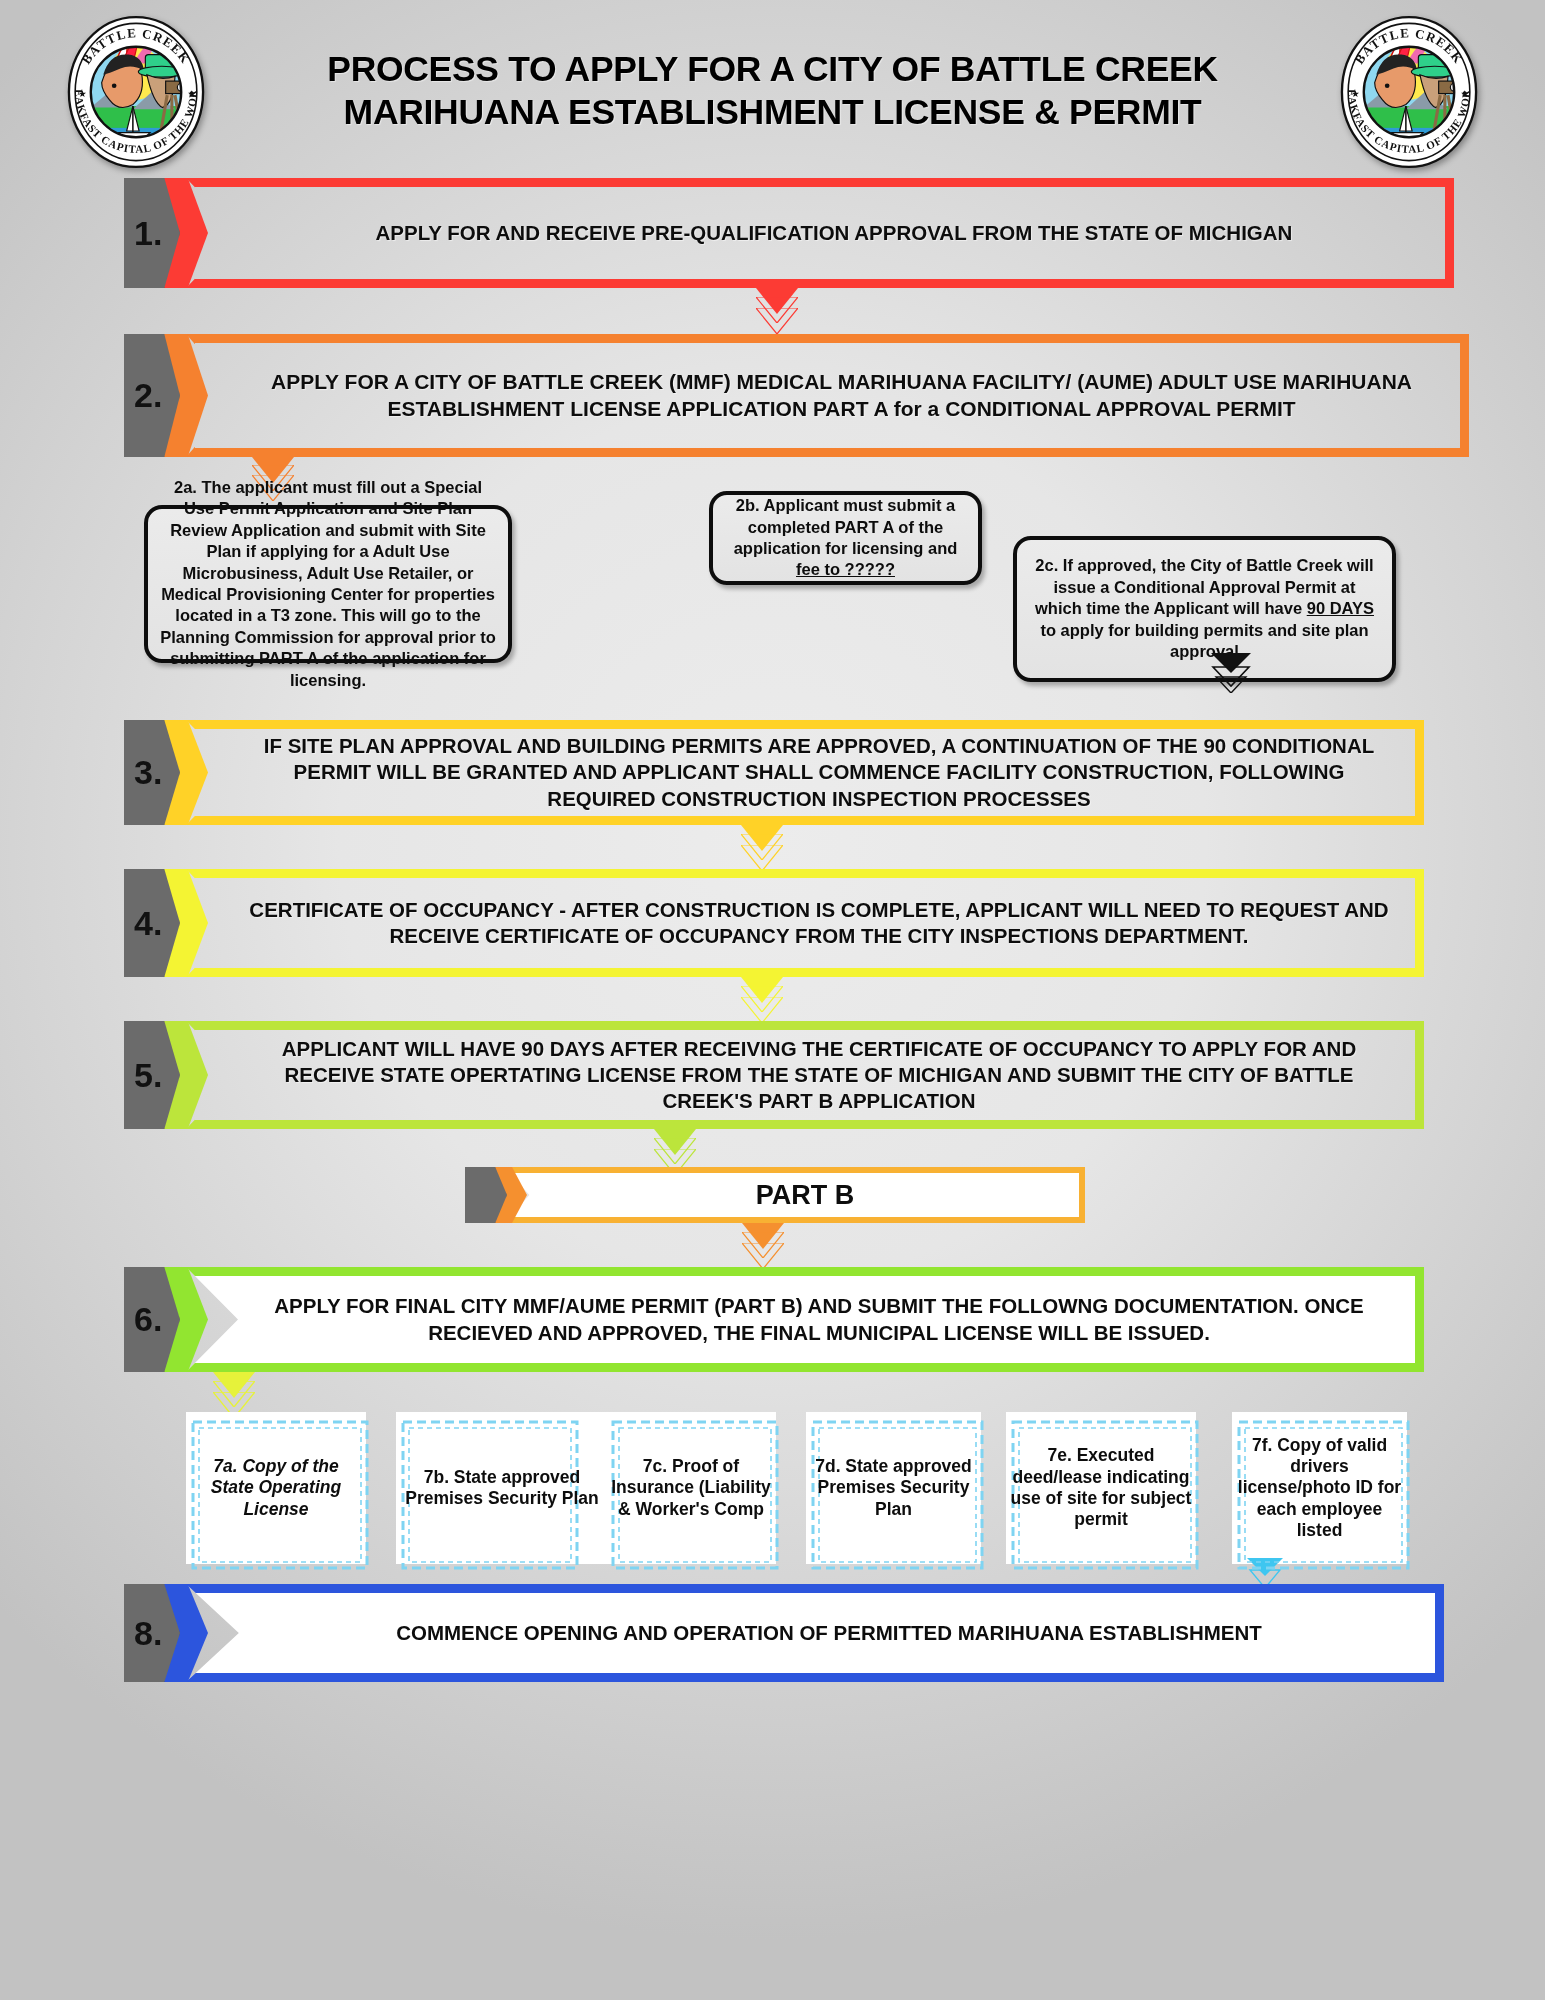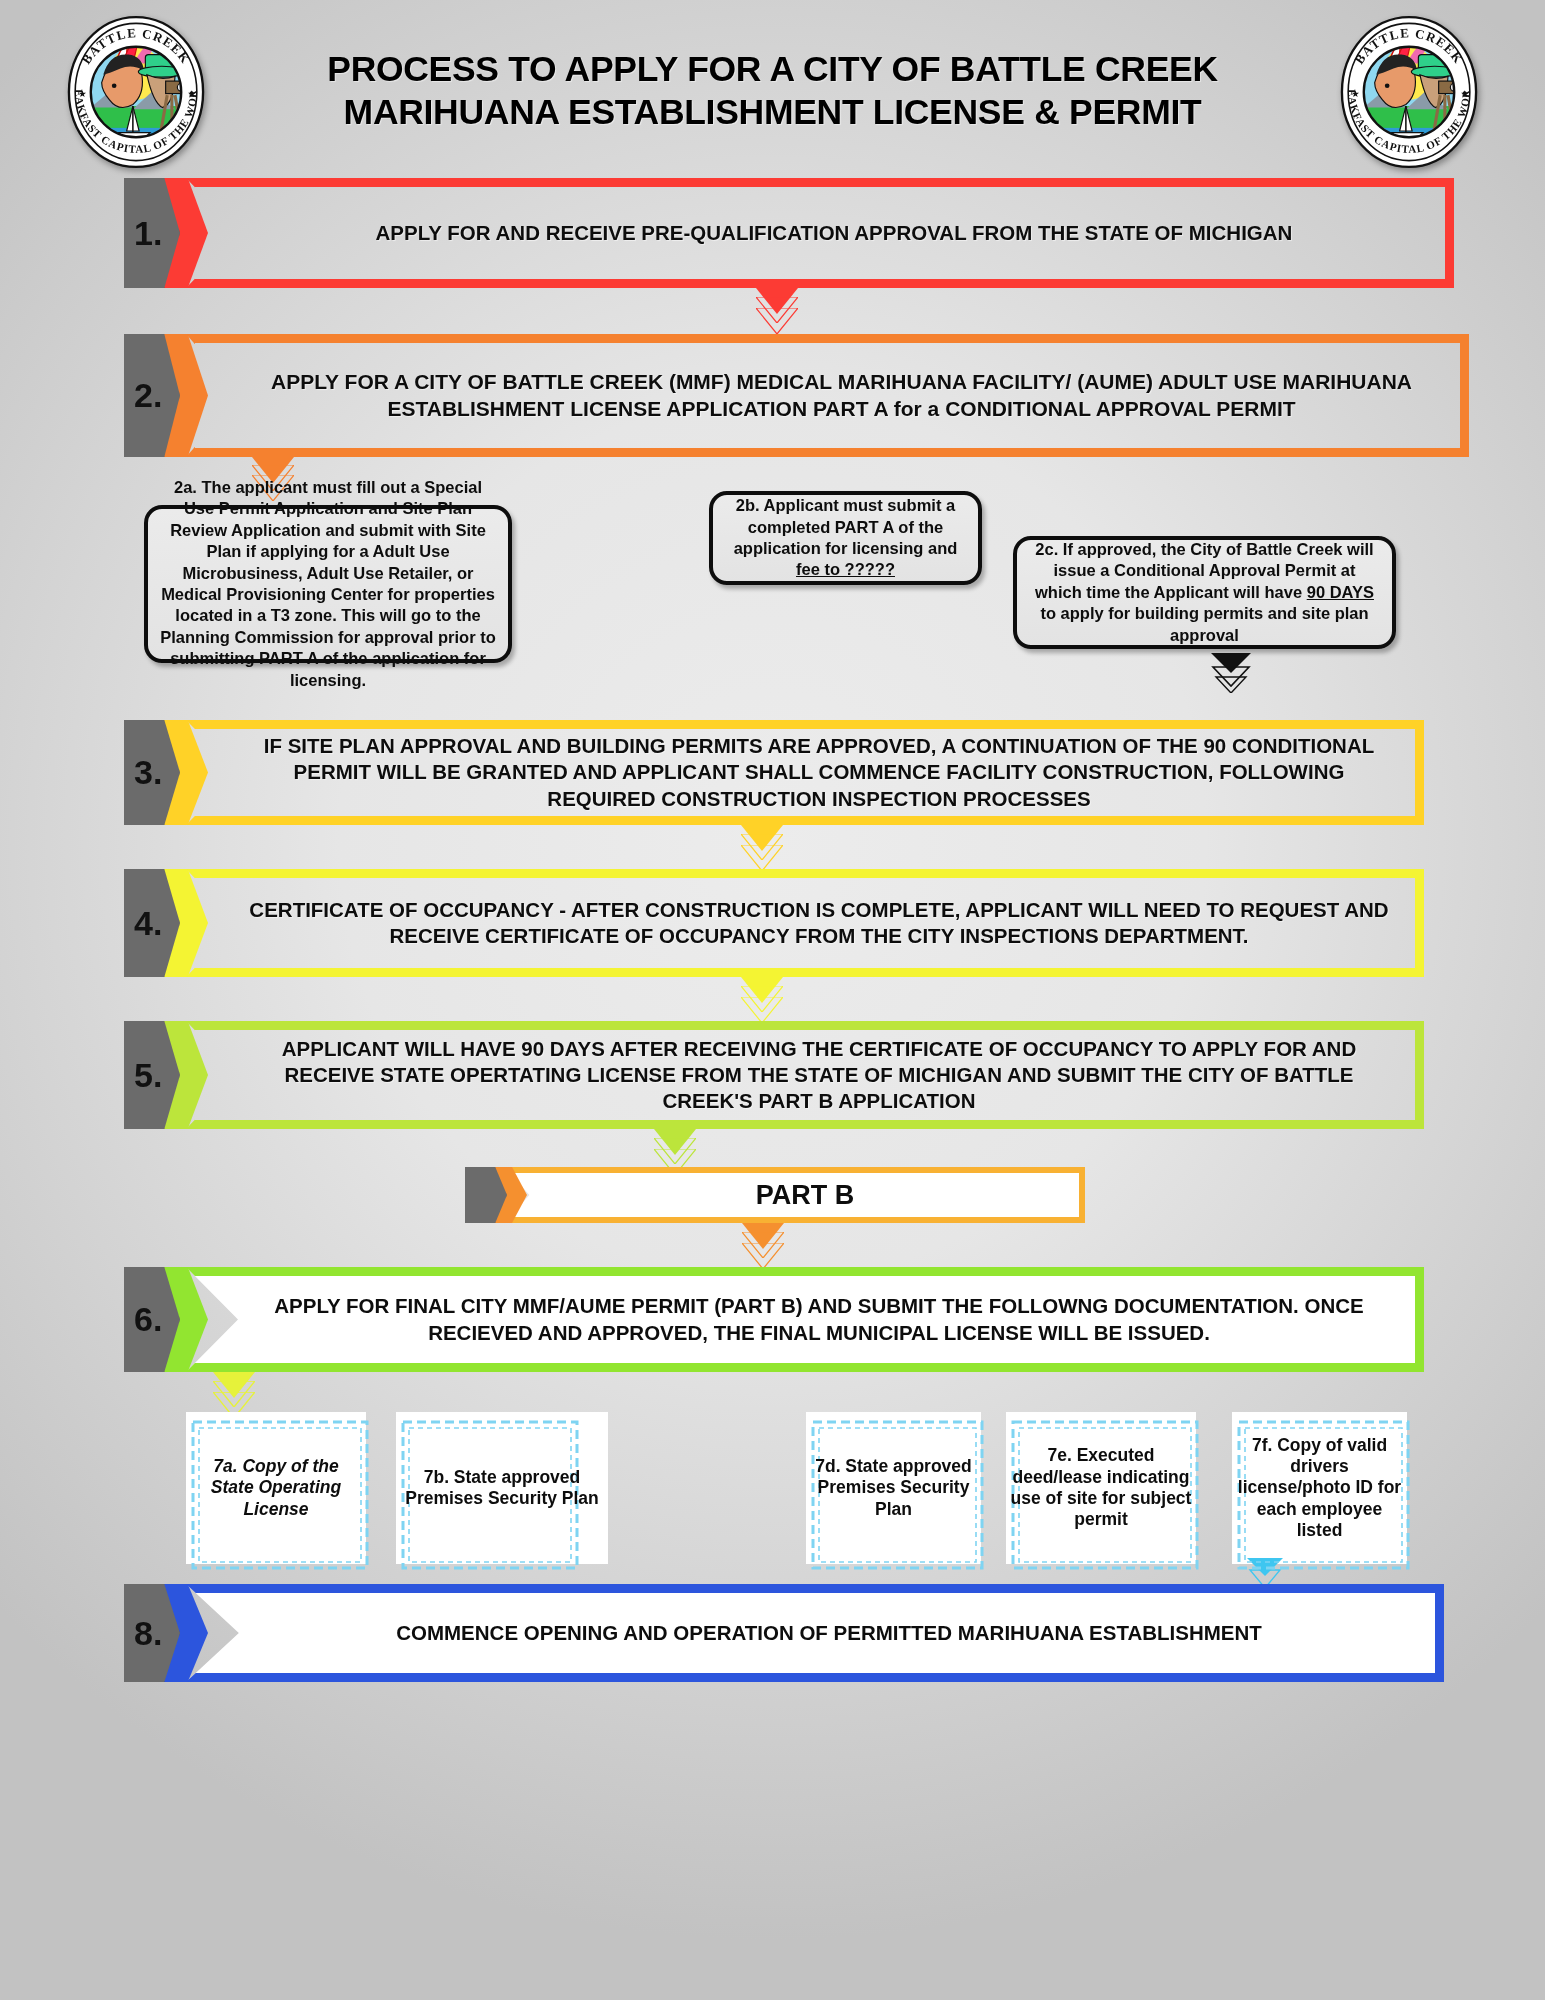--- a/index.html
+++ b/index.html
@@ -336,21 +336,21 @@
     <div class="roundbox" style="left:144px; top:14px; width:368px; height:158px;">
       <p>2a. The applicant must fill out a Special Use Permit Application and Site Plan Review Application and submit with Site Plan if applying for a Adult Use Microbusiness, Adult Use Retailer, or Medical Provisioning Center for properties located in a T3 zone. This will go to the Planning Commission for approval prior to submitting PART A of the application for licensing.</p>
     </div>
 
     <div class="roundbox" style="left:709px; top:0px; width:273px; height:94px;">
       <p>
         <span>2b. Applicant must submit a completed PART A of the application  for licensing and </span><span class="u">fee to ?????</span>
       </p>
     </div>
 
-    <div class="roundbox" style="left:1013px; top:45px; width:383px; height:113px;">
+    <div class="roundbox" style="left:1013px; top:45px; width:383px; height:146px;">
       <p>
         <span>2c. If approved, the City of Battle Creek will issue a Conditional Approval Permit at which time the Applicant will have </span><span class="u">90 DAYS</span><span> to apply for building permits and site plan approval</span>
       </p>
     </div>
 
     <div class="blk-arrow" style="left:1209px; top:162px;">
       <svg viewBox="0 0 44 40" width="44" height="40">
         <polygon points="2,0 42,0 22,20" fill="#111"></polygon>
         <polygon points="4,14 40,14 22,33" fill="none" stroke="#111" stroke-width="1.6"></polygon>
         <polygon points="7,24 37,24 22,40" fill="none" stroke="#111" stroke-width="1.4"></polygon>
@@ -517,20 +517,31 @@
         <div class="zedge" style="inset:0;">
           <svg width="180" height="152" viewBox="0 0 180 152">
             <rect x="3" y="3" width="174" height="146" fill="none" stroke="#7FD4F2" stroke-width="3" stroke-dasharray="9 5"></rect>
             <rect x="9" y="9" width="162" height="134" fill="none" stroke="#7FD4F2" stroke-width="1.6" stroke-dasharray="5 4"></rect>
           </svg>
         </div>
         <p>7b. State approved Premises Security Plan</p>
       </div>
     </div>
 
+    <div class="zbox" style="left:606px; width:170px;">
+      <div class="zin">
+        <div class="zedge" style="inset:0;">
+          <svg width="170" height="152" viewBox="0 0 170 152">
+            <rect x="3" y="3" width="164" height="146" fill="none" stroke="#7FD4F2" stroke-width="3" stroke-dasharray="9 5"></rect>
+            <rect x="9" y="9" width="152" height="134" fill="none" stroke="#7FD4F2" stroke-width="1.6" stroke-dasharray="5 4"></rect>
+          </svg>
+        </div>
+        <p>7c. Proof of Insurance (Liability &amp; Worker's Comp</p>
+      </div>
+    </div>
 
     <div class="zbox" style="left:806px; width:175px;">
       <div class="zin">
         <div class="zedge" style="inset:0;">
           <svg width="175" height="152" viewBox="0 0 175 152">
             <rect x="3" y="3" width="169" height="146" fill="none" stroke="#7FD4F2" stroke-width="3" stroke-dasharray="9 5"></rect>
             <rect x="9" y="9" width="157" height="134" fill="none" stroke="#7FD4F2" stroke-width="1.6" stroke-dasharray="5 4"></rect>
           </svg>
         </div>
         <p>7d. State approved Premises Security Plan</p>

